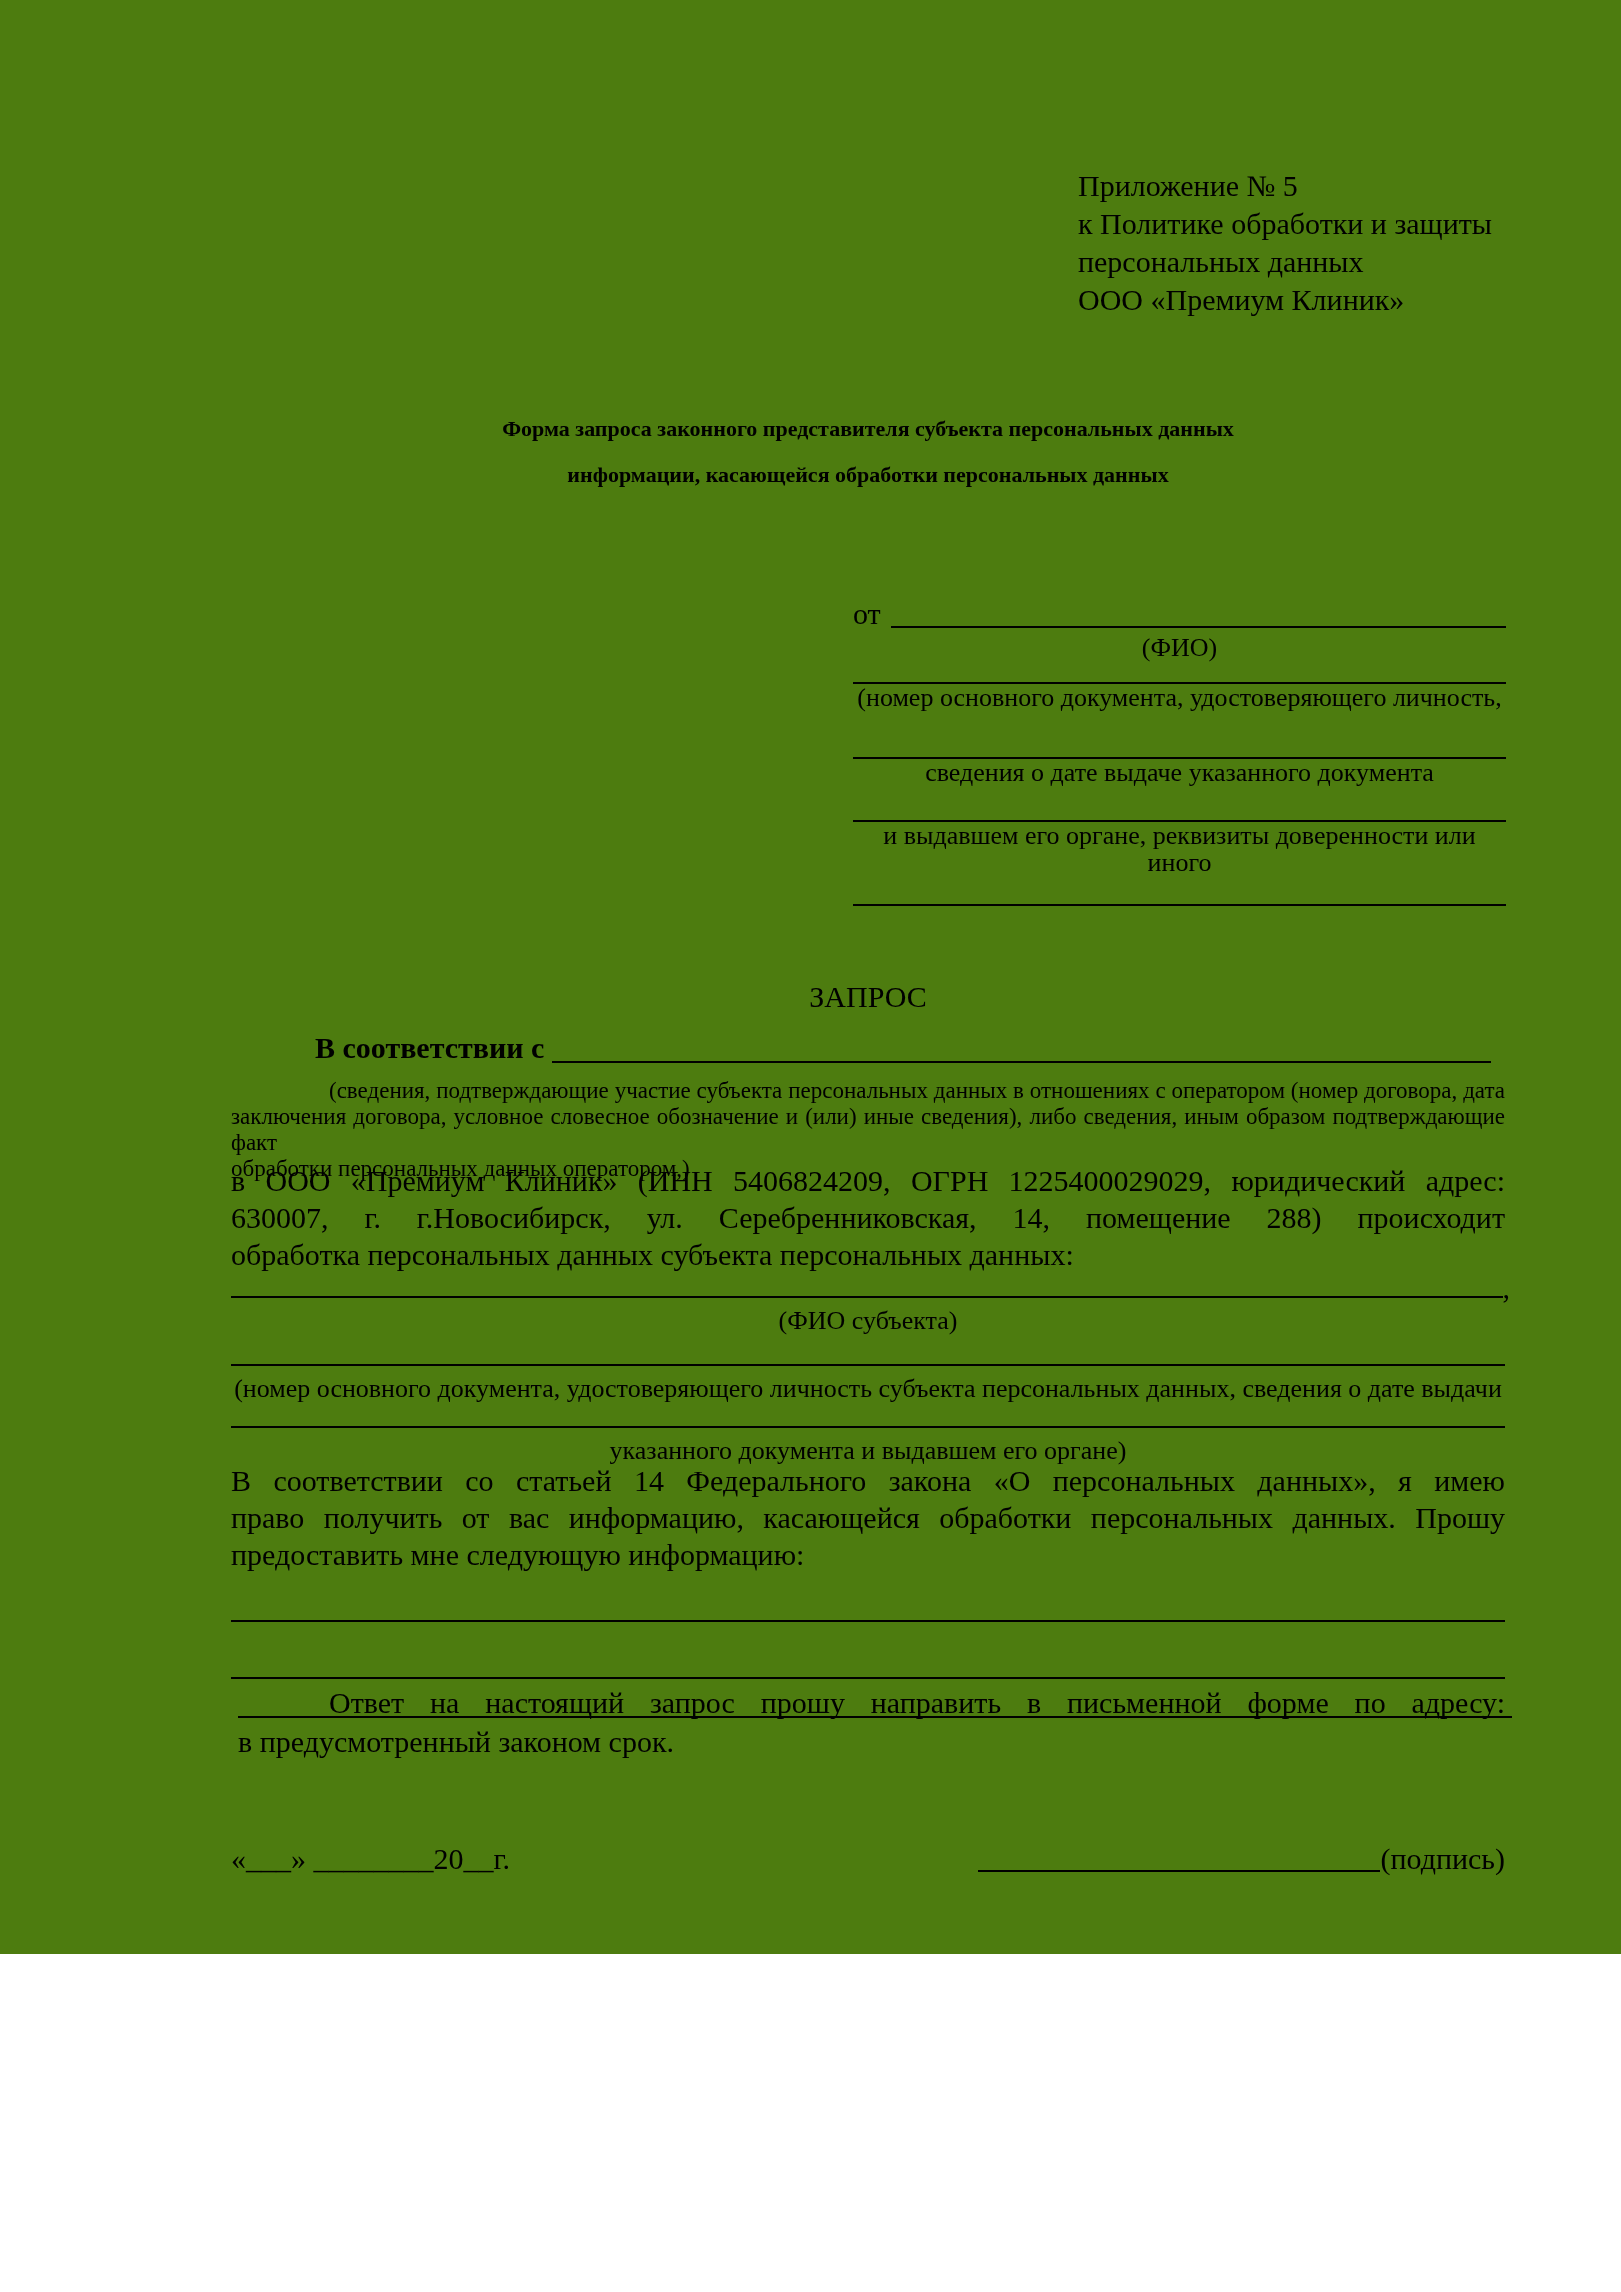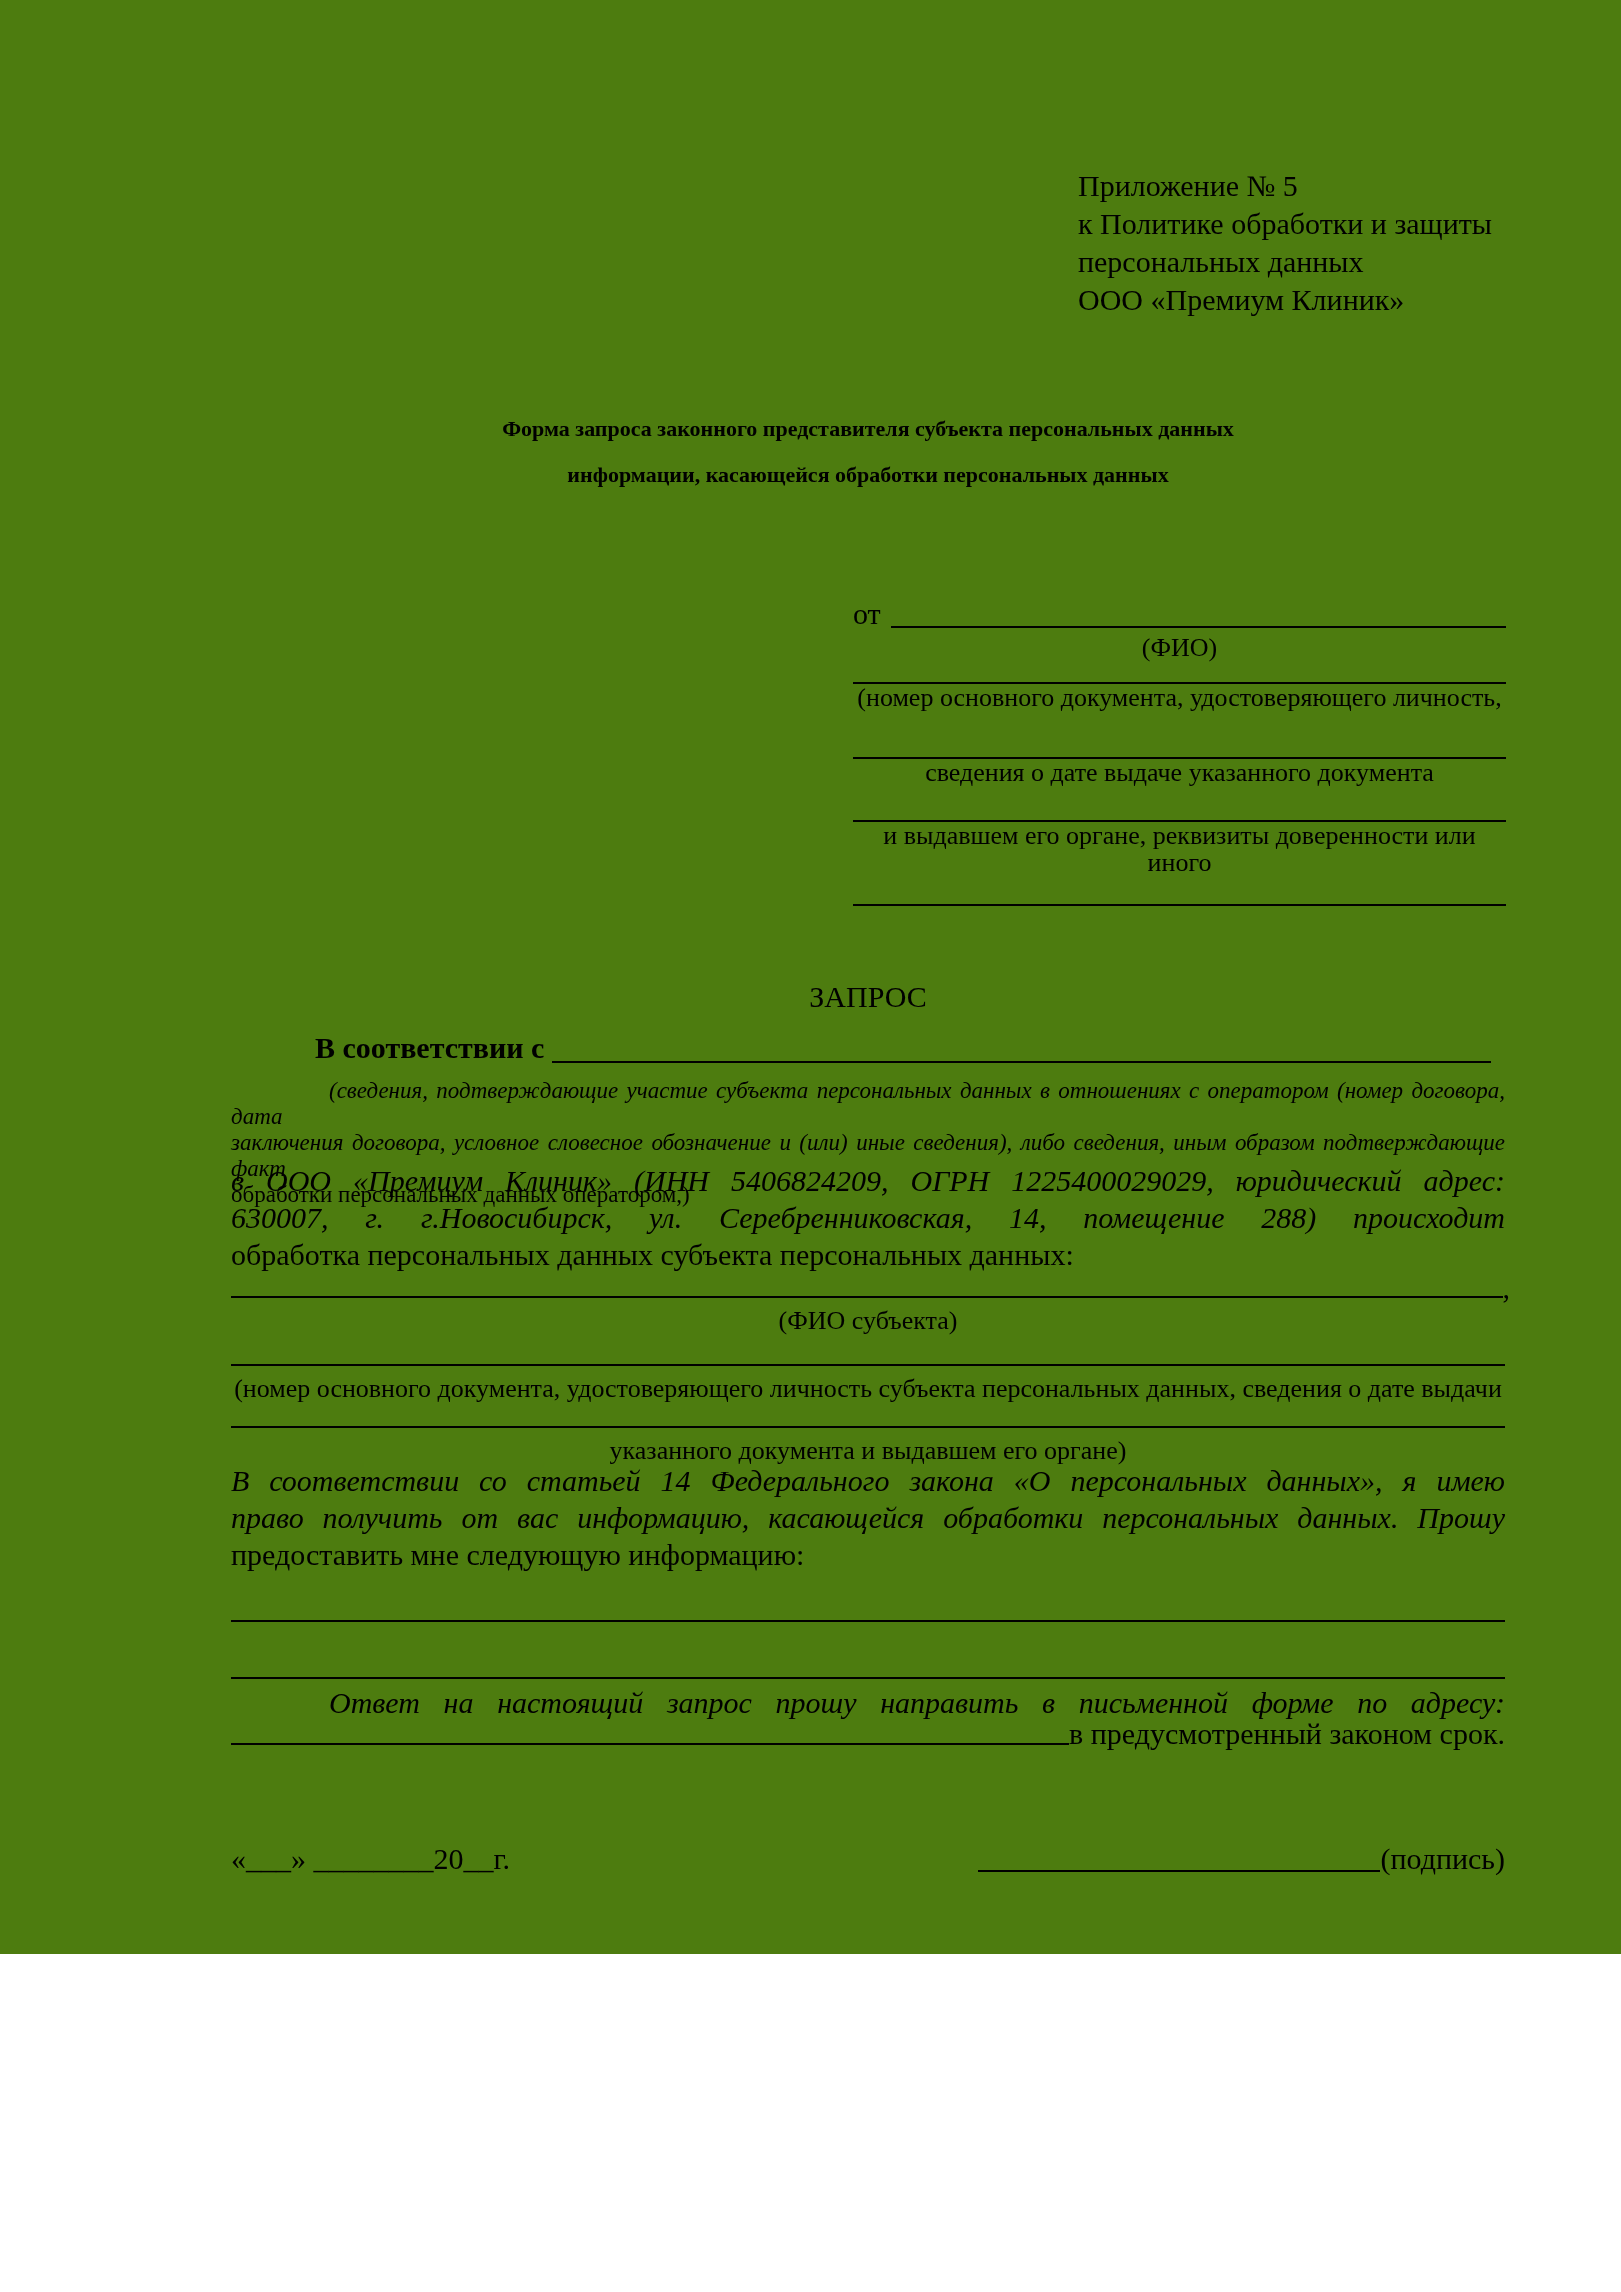--- a/index.html
+++ b/index.html
@@ -34,34 +34,34 @@
 
   
   #zapros { left: 231px; top: 977px; width: 1274px; text-align: center; line-height: 39px; }
   #basis-row { left: 217px; top: 1026px; width: 1274px; height: 43px; line-height: 43px; font-weight: bold; }
   #basis-row .label { padding-left: 98px; white-space: nowrap; }
   #basis-row .fill { margin-left: 7.8px; }
   #basis-note { left: 231px; top: 1078px; width: 1274px; font-size: 23px; }
   #basis-note div { line-height: 26px; }
   #operator-par { left: 231px; top: 1162px; width: 1274px; }
   #operator-par div, #rights-par div { line-height: 37px; }
-  .just { text-align: justify; text-align-last: justify; font-style: italic; }
+  .just { text-align: justify; text-align-last: justify; }
   .ind { text-indent: 98px; }
 
   #subject-row { left: 231px; top: 1272px; width: 1279px; height: 32px; line-height: 32px; }
   #fio-subj-cap { left: 231px; top: 1307px; width: 1274px; text-align: center; }
   #rule-a { left: 231px; top: 1364px; width: 1274px; }
   #doc-cap-1 { left: 231px; top: 1375px; width: 1274px; }
   #rule-b { left: 231px; top: 1426px; width: 1274px; }
   #doc-cap-2 { left: 231px; top: 1437px; width: 1274px; }
   #rights-par { left: 231px; top: 1462px; width: 1274px; }
   #rule-c { left: 231px; top: 1620px; width: 1274px; }
   #rule-d { left: 231px; top: 1677px; width: 1274px; }
   #reply-par { left: 231px; top: 1683px; width: 1274px; line-height: 39px; }
-  #reply-row { left: 231px; top: 1716px; width: 1274px; height: 35px; line-height: 35px; }
+  #reply-row { left: 238px; top: 1716px; width: 1274px; height: 35px; line-height: 35px; flex-direction: column; }
   #reply-row .suffix { white-space: nowrap; }
 
   
   #footer-row { left: 231px; top: 1839px; width: 1274px; height: 39px; line-height: 39px;
                 display: flex; justify-content: space-between; }
   #sig-group { display: flex; align-items: stretch; }
   #sig-line { width: 402px; border-bottom: 2.9px solid #000; margin-bottom: 5.9px; }
 </style>
 </head>
 <body>

